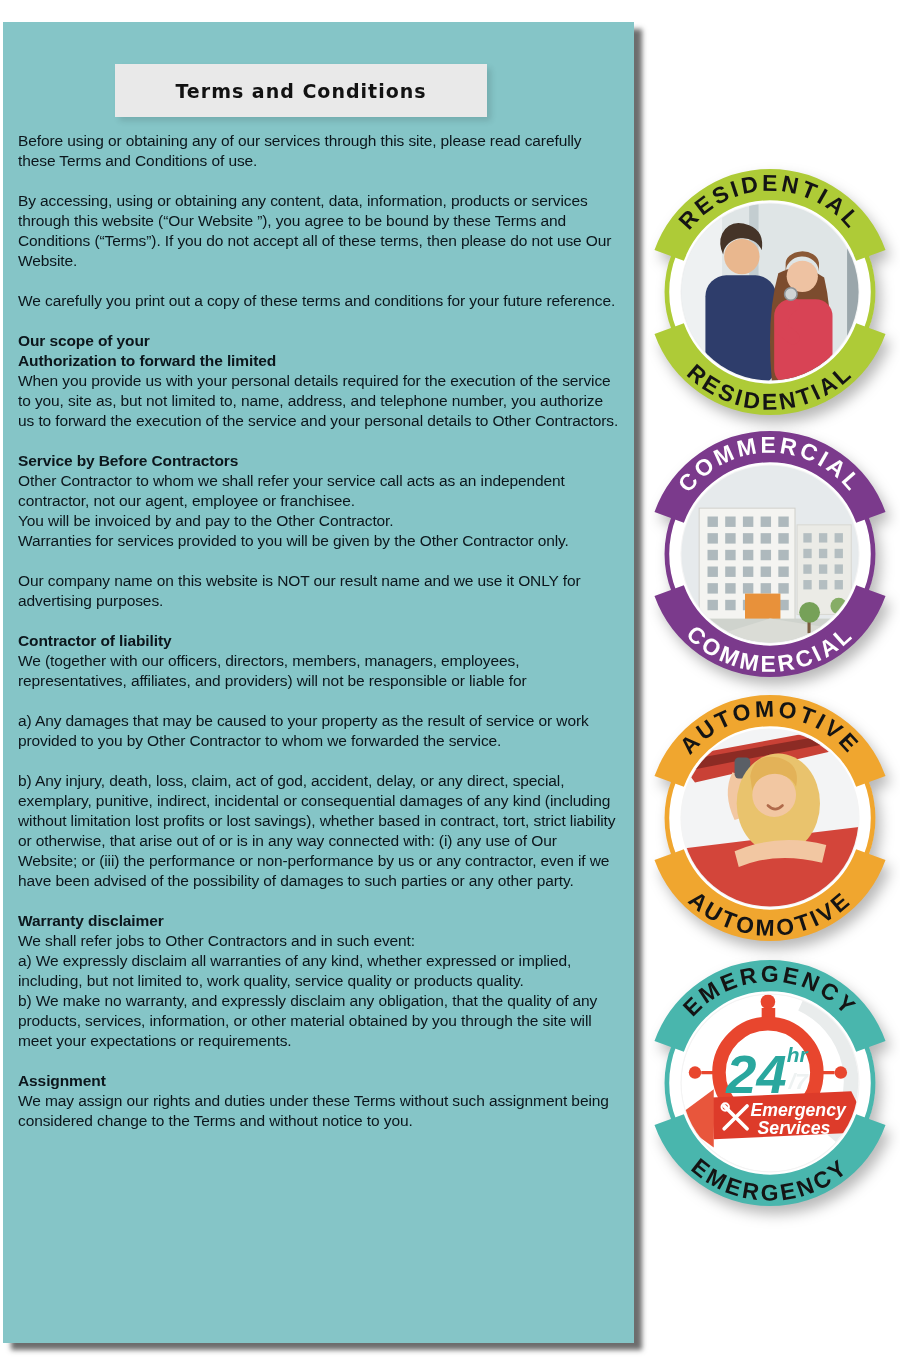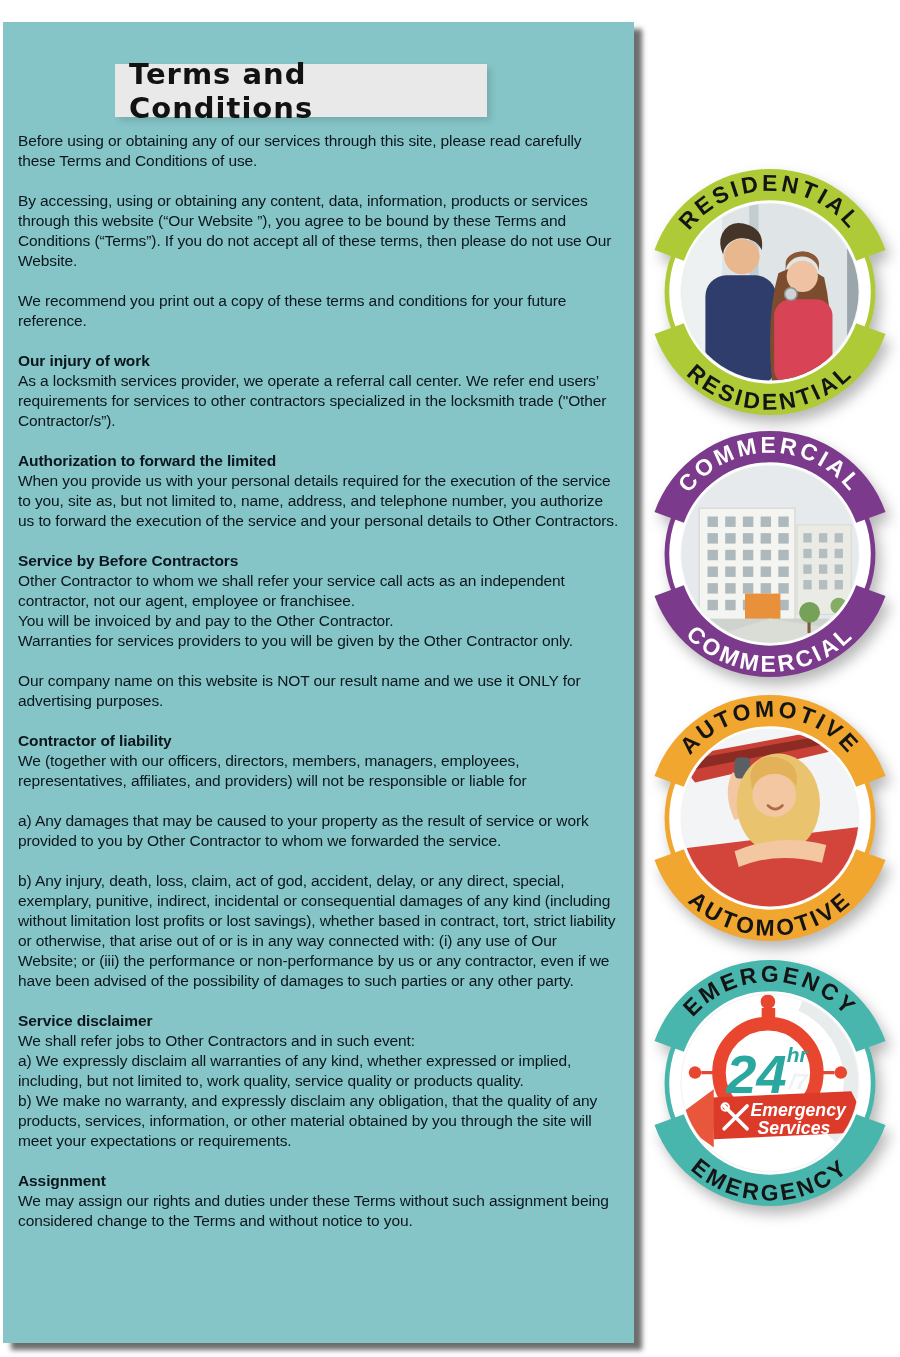--- a/index.html
+++ b/index.html
@@ -3,21 +3,21 @@
 <meta charset="utf-8">
 <style>
   html,body{margin:0;padding:0;background:#ffffff;width:900px;height:1357px;overflow:hidden;}
   .page{position:relative;width:900px;height:1357px;background:#ffffff;
         font-family:"Liberation Sans","DejaVu Sans",sans-serif;}
   .panel{position:absolute;left:3px;top:22px;width:631px;height:1321px;
          background:#85c5c7;box-shadow:8px 7px 5px rgba(60,60,60,0.75);}
   .title-box{position:absolute;left:112px;top:42px;width:372px;height:53px;
              background:#e9e9e9;box-shadow:4px 4px 6px rgba(0,0,0,0.12);
              display:flex;align-items:center;justify-content:center;}
-  .title-box h1{margin:14px;font-size:29px;font-weight:bold;color:#121212;
+  .title-box h1{margin:14px;font-size:19px;font-weight:bold;color:#121212;
                 letter-spacing:1px;font-family:"DejaVu Sans","Liberation Sans",sans-serif;}
   .article{position:absolute;left:15px;top:109px;width:614px;
            color:#0c161c;font-size:15.5px;line-height:20px;letter-spacing:-0.1px;}
   .article .p{margin:0 12px 20px 0;white-space:pre-line;}
   .article .h{margin:0;font-weight:bold;}
   .badges{position:absolute;left:645px;top:0;width:250px;height:1357px;}
   .badge{position:absolute;left:0;width:250px;height:250px;}
   .badge svg{filter:drop-shadow(5px 8px 7px rgba(0,0,0,0.28));}
   .arc-label{font-family:"Liberation Sans","DejaVu Sans",sans-serif;
              font-size:22px;font-weight:bold;letter-spacing:3px;}
@@ -28,35 +28,34 @@
 <body>
 
 <div class="page">
   <div class="panel">
     <div class="title-box">
       <h1>Terms and Conditions</h1>
     </div>
     <div class="article" id="article">
         <div class="p">Before using or obtaining any of our services through this site, please read carefully these Terms and Conditions of use.</div>
         <div class="p">By accessing, using or obtaining any content, data, information, products or services through this website (“Our Website ”), you agree to be bound by these Terms and Conditions (“Terms”). If you do not accept all of these terms, then please do not use Our Website.</div>
-        <div class="p">We recommend you print out a copy of these terms and conditions for your future reference.</div>
-        <div class="h">Our injury of work</div>
-        <div class="p">As a locksmith services provider, we operate a referral call center. We refer end users’ requirements for services to other contractors specialized in the locksmith trade ("Other Contractor/s”).</div>
+        <div class="p">We carefully you print out a copy of these terms and conditions for your future reference.</div>
+        <div class="h">Our scope of your</div>
         <div class="h">Authorization to forward the limited</div>
         <div class="p">When you provide us with your personal details required for the execution of the service to you, site as, but not limited to, name, address, and telephone number, you authorize us to forward the execution of the service and your personal details to Other Contractors.</div>
         <div class="h">Service by Before Contractors</div>
         <div class="p">Other Contractor to whom we shall refer your service call acts as an independent contractor, not our agent, employee or franchisee.
 You will be invoiced by and pay to the Other Contractor.
-Warranties for services providers to you will be given by the Other Contractor only.</div>
+Warranties for services provided to you will be given by the Other Contractor only.</div>
         <div class="p">Our company name on this website is NOT our result name and we use it ONLY for advertising purposes.</div>
         <div class="h">Contractor of liability</div>
         <div class="p">We (together with our officers, directors, members, managers, employees, representatives, affiliates, and providers) will not be responsible or liable for</div>
         <div class="p">a) Any damages that may be caused to your property as the result of service or work provided to you by Other Contractor to whom we forwarded the service.</div>
         <div class="p">b) Any injury, death, loss, claim, act of god, accident, delay, or any direct, special, exemplary, punitive, indirect, incidental or consequential damages of any kind (including without limitation lost profits or lost savings), whether based in contract, tort, strict liability or otherwise, that arise out of or is in any way connected with: (i) any use of Our Website; or (iii) the performance or non-performance by us or any contractor, even if we have been advised of the possibility of damages to such parties or any other party.</div>
-        <div class="h">Service disclaimer</div>
+        <div class="h">Warranty disclaimer</div>
         <div class="p">We shall refer jobs to Other Contractors and in such event:
 a) We expressly disclaim all warranties of any kind, whether expressed or implied, including, but not limited to, work quality, service quality or products quality.
 b) We make no warranty, and expressly disclaim any obligation, that the quality of any products, services, information, or other material obtained by you through the site will meet your expectations or requirements.</div>
         <div class="h">Assignment</div>
         <div class="p">We may assign our rights and duties under these Terms without such assignment being considered change to the Terms and without notice to you.</div>
       </div>
   </div>
   <div class="badges" id="badges">
       <div class="badge" style="top: 167px;"><svg viewBox="0 0 240 240" width="250" height="250">
     <defs>

